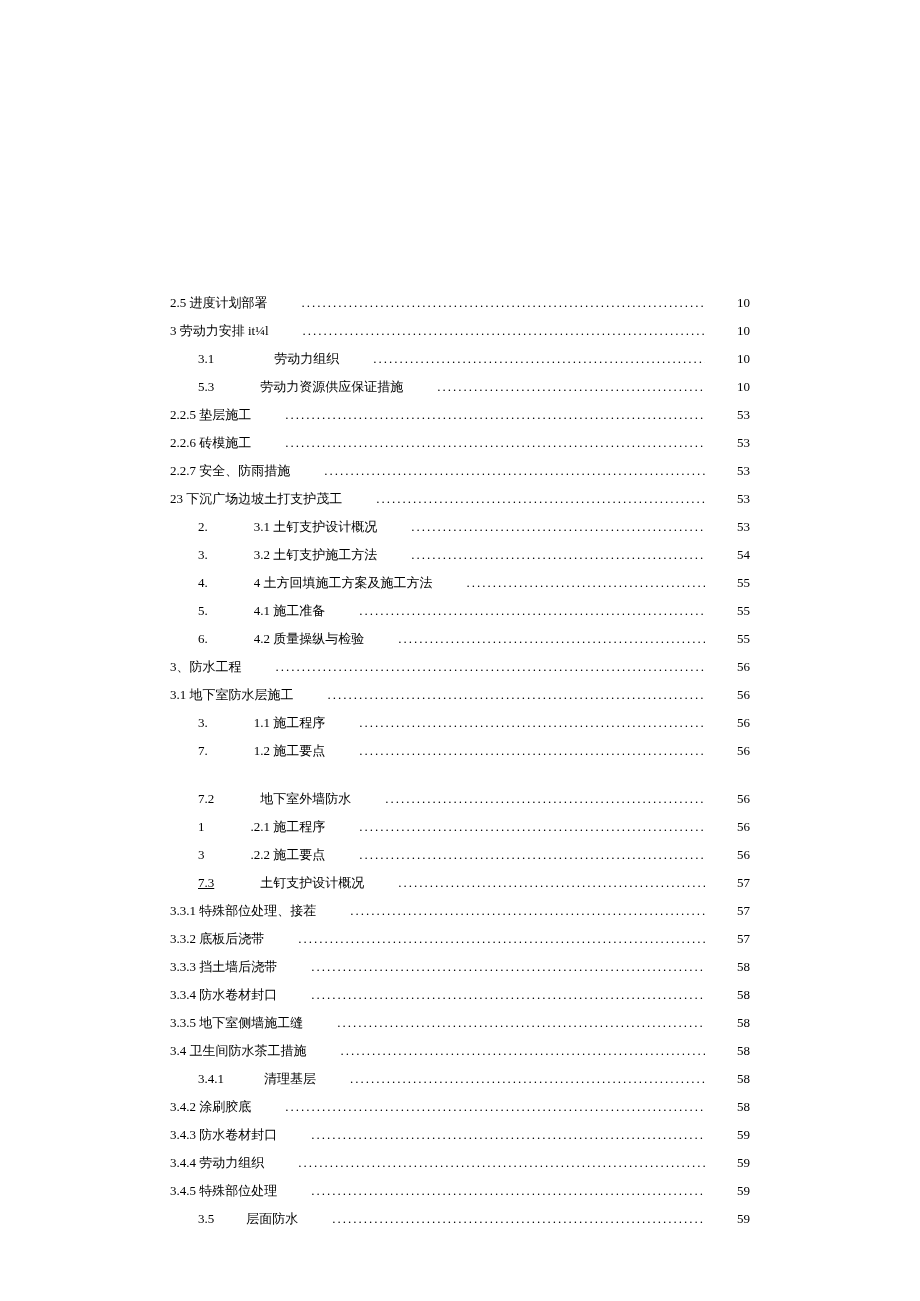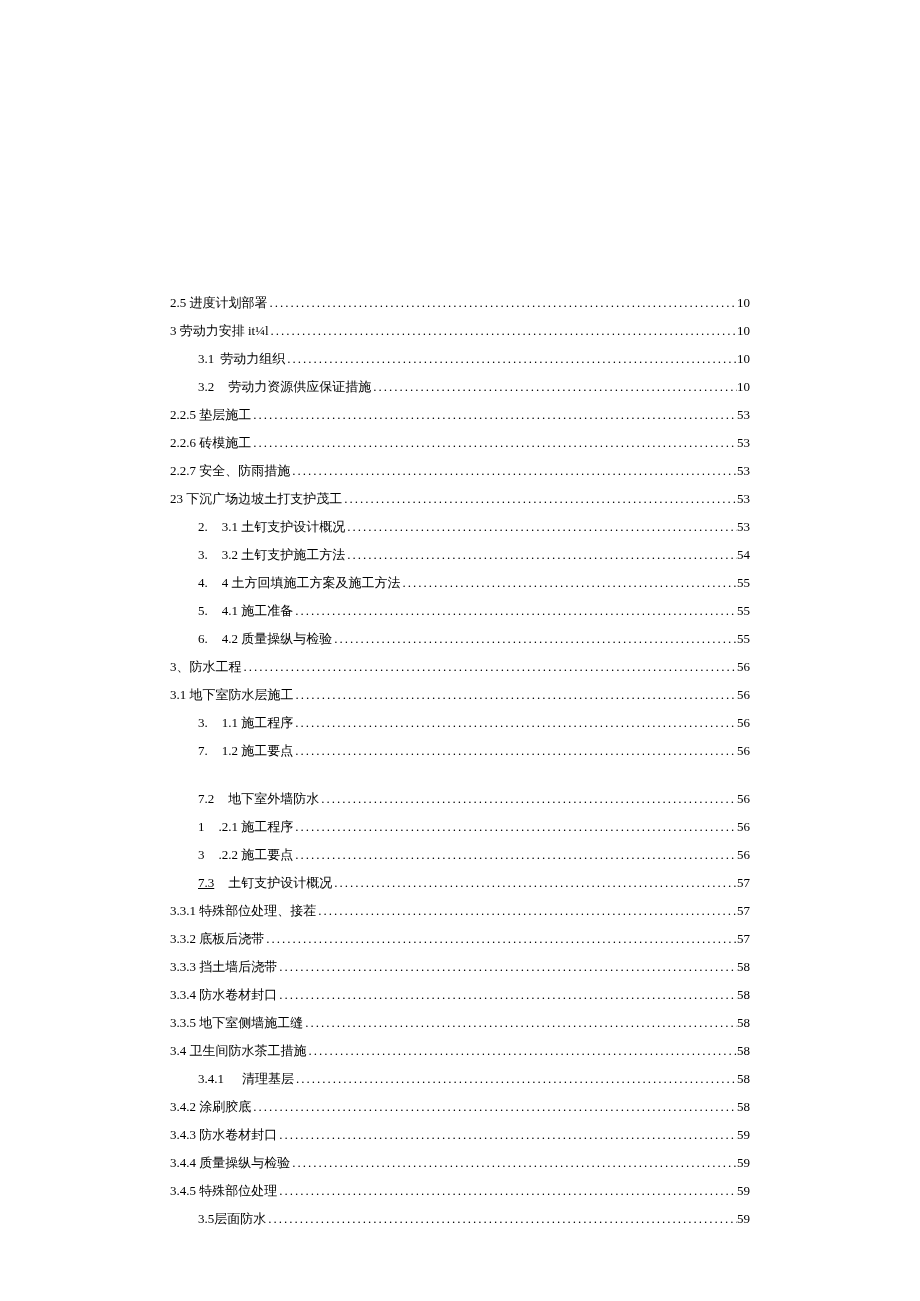--- a/index.html
+++ b/index.html
@@ -14,20 +14,21 @@
     }
     .toc-container {
       width: 100%;
     }
     .toc-entry {
       display: flex;
       align-items: baseline;
       white-space: nowrap;
       margin-bottom: 8.5px;
       line-height: 1.5;
+      gap: 32px;
     }
     .toc-prefix {
       flex-shrink: 0;
     }
     .toc-title {
       flex-shrink: 0;
     }
     .toc-dots {
       flex: 1;
       overflow: hidden;
@@ -51,27 +52,27 @@
       <span class="toc-title">2.5 进度计划部署</span>
       <span class="toc-dots"></span>
       <span class="toc-page">10</span>
     </div>
     <div class="toc-entry">
       <span class="toc-title">3 劳动力安排 it¼l</span>
       <span class="toc-dots"></span>
       <span class="toc-page">10</span>
     </div>
     <div class="toc-entry">
-      <span class="toc-prefix indent-1" style="margin-right: 6px;">3.1</span>
+      <span class="toc-prefix indent-1" style="margin-right: 28px;">3.1</span>
       <span class="toc-title">劳动力组织</span>
       <span class="toc-dots"></span>
       <span class="toc-page">10</span>
     </div>
     <div class="toc-entry">
-      <span class="toc-prefix indent-1" style="margin-right: 14px;">3.2</span>
+      <span class="toc-prefix indent-1" style="margin-right: 14px;">5.3</span>
       <span class="toc-title">劳动力资源供应保证措施</span>
       <span class="toc-dots"></span>
       <span class="toc-page">10</span>
     </div>
     <div class="toc-entry">
       <span class="toc-title">2.2.5 垫层施工</span>
       <span class="toc-dots"></span>
       <span class="toc-page">53</span>
     </div>
     <div class="toc-entry">
@@ -189,37 +190,37 @@
       <span class="toc-title">3.3.5 地下室侧墙施工缝</span>
       <span class="toc-dots"></span>
       <span class="toc-page">58</span>
     </div>
     <div class="toc-entry">
       <span class="toc-title">3.4 卫生间防水茶工措施</span>
       <span class="toc-dots"></span>
       <span class="toc-page">58</span>
     </div>
     <div class="toc-entry">
-      <span class="toc-prefix indent-1" style="margin-right: 18px;">3.4.1</span>
+      <span class="toc-prefix indent-1" style="margin-right: 8px;">3.4.1</span>
       <span class="toc-title">清理基层</span>
       <span class="toc-dots"></span>
       <span class="toc-page">58</span>
     </div>
     <div class="toc-entry">
       <span class="toc-title">3.4.2 涂刷胶底</span>
       <span class="toc-dots"></span>
       <span class="toc-page">58</span>
     </div>
     <div class="toc-entry">
       <span class="toc-title">3.4.3 防水卷材封口</span>
       <span class="toc-dots"></span>
       <span class="toc-page">59</span>
     </div>
     <div class="toc-entry">
-      <span class="toc-title">3.4.4 质量操纵与检验</span>
+      <span class="toc-title">3.4.4 劳动力组织</span>
       <span class="toc-dots"></span>
       <span class="toc-page">59</span>
     </div>
     <div class="toc-entry">
       <span class="toc-title">3.4.5 特殊部位处理</span>
       <span class="toc-dots"></span>
       <span class="toc-page">59</span>
     </div>
     <div class="toc-entry">
       <span class="toc-prefix indent-1" style="">3.5</span>

